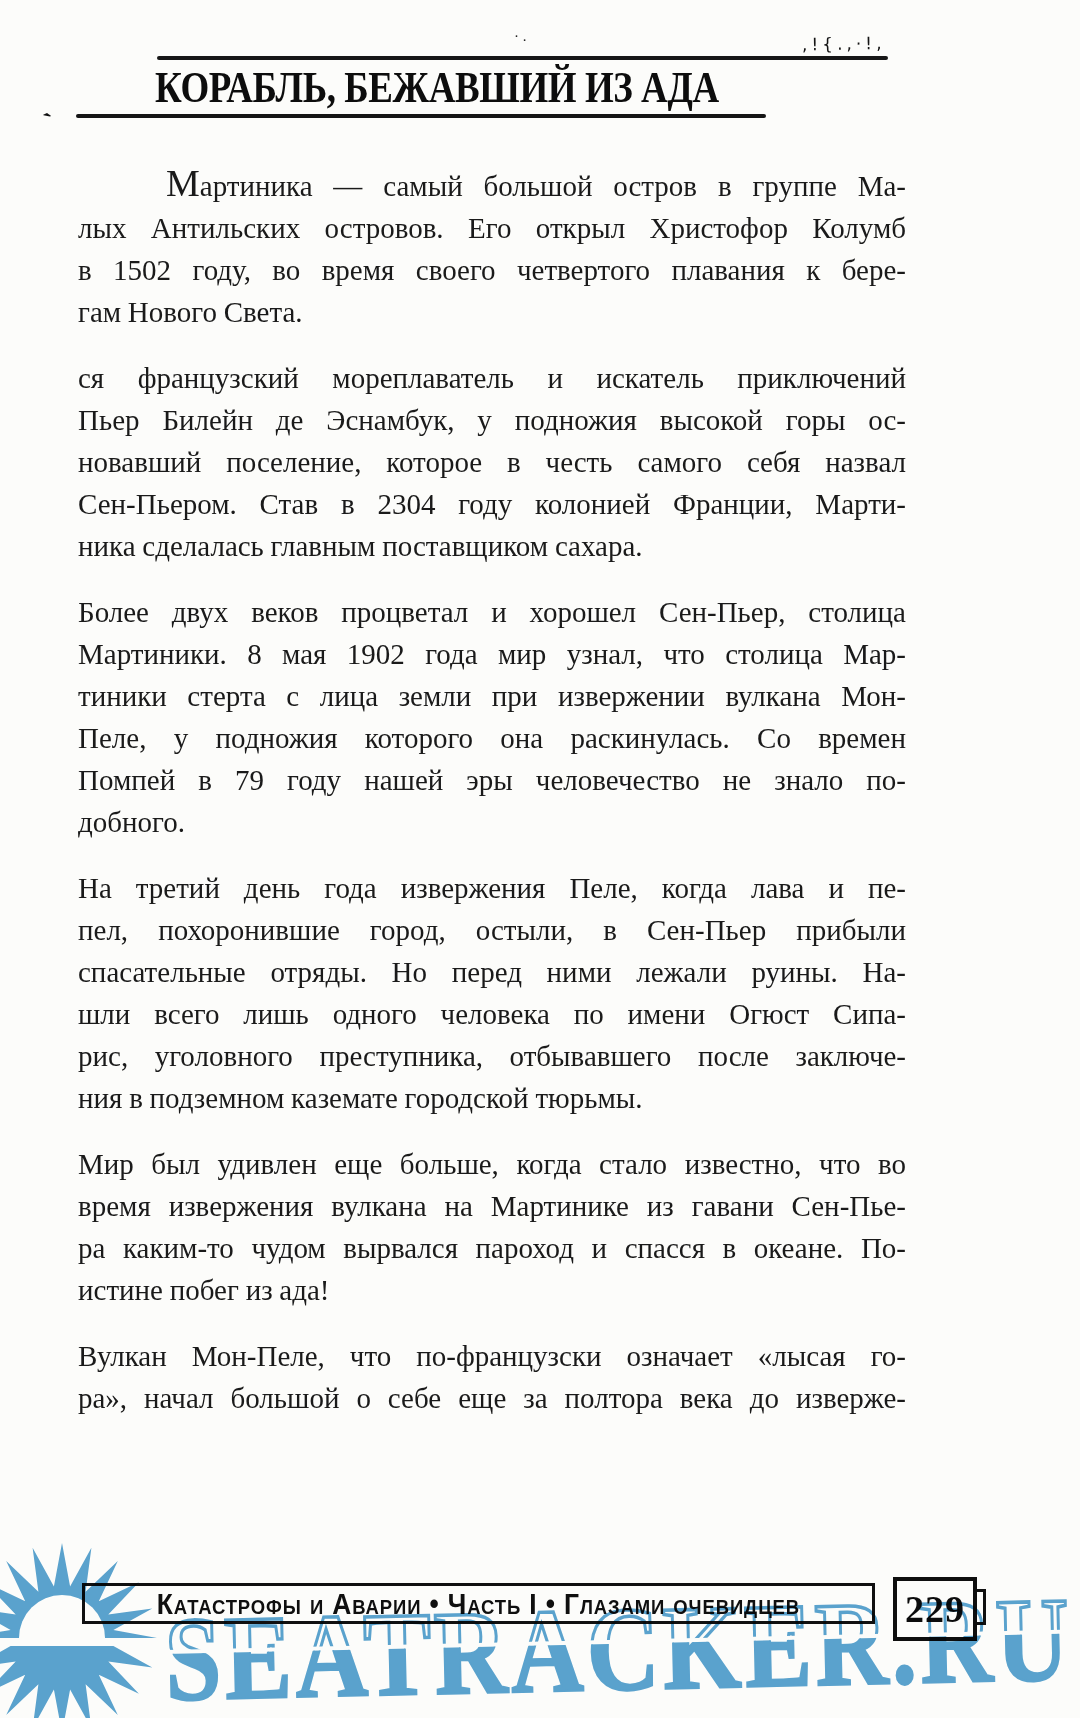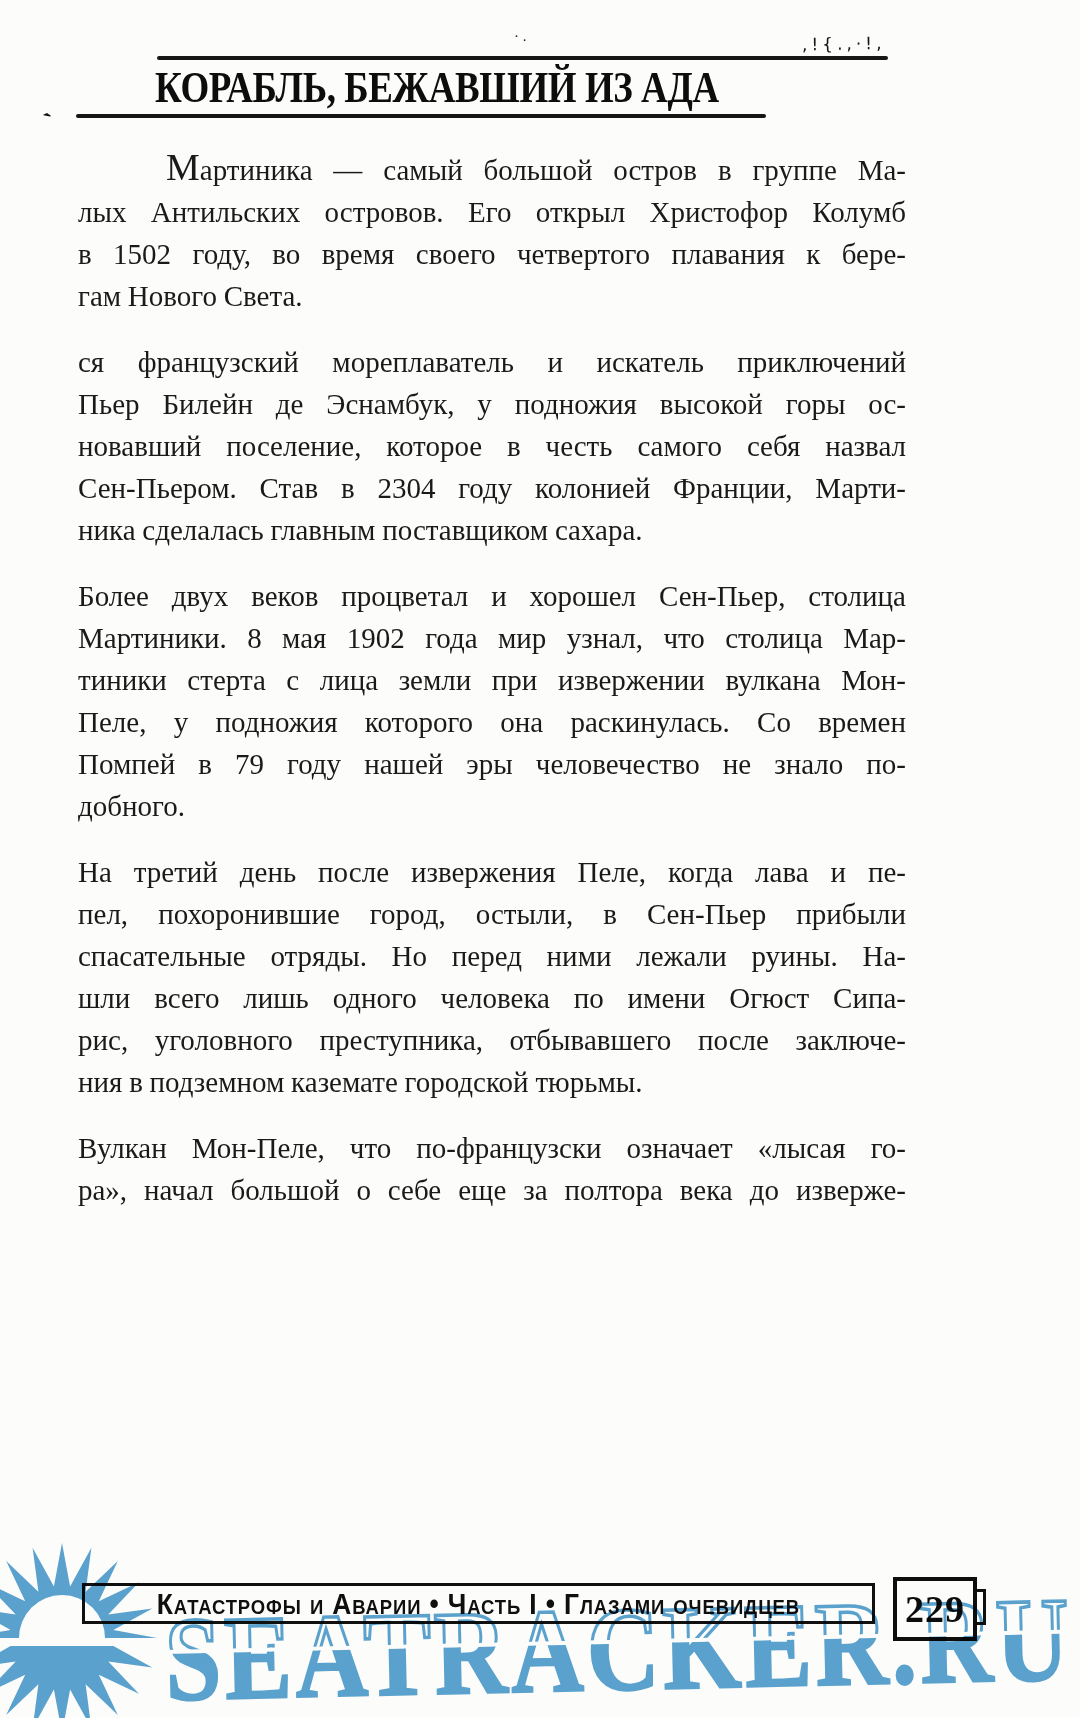--- a/index.html
+++ b/index.html
@@ -33,21 +33,21 @@
   .title-underline {
     position:absolute; left:76px; top:114px; width:690px; height:4px;
     background:#151515; border-radius:2px;
     box-shadow:0 3px 0 -2px #33333355;
   }
   
   .body {
     position:absolute; left:78px; top:146px; width:828px;
     font-size:29px; line-height:42px; word-spacing:-0.5px; color:#1a1a1a;
   }
-  .para { margin:0 0 24px 0; }
+  .para { margin:16px 0 24px 0; }
   .line { text-align:justify; text-align-last:justify; }
   .line.last { text-align-last:left; }
   .line.indent { text-indent:88px; }
   .line.cap::first-letter { font-size:38px; }
   
   .footer-bar {
     position:absolute; left:82px; top:1583px; width:793px; height:41px;
     border:3px solid #101010; box-sizing:border-box;
     display:flex; align-items:center; justify-content:center;
     background:transparent;
@@ -120,26 +120,32 @@
       </div>
       <div class="para">
         <div class="line">Более двух веков процветал и хорошел Сен-Пьер, столица</div>
         <div class="line">Мартиники. 8 мая 1902 года мир узнал, что столица Мар-</div>
         <div class="line">тиники стерта с лица земли при извержении вулкана Мон-</div>
         <div class="line">Пеле, у подножия которого она раскинулась. Со времен</div>
         <div class="line">Помпей в 79 году нашей эры человечество не знало по-</div>
         <div class="line last">добного.</div>
       </div>
       <div class="para">
-        <div class="line">На третий день после извержения Пеле, когда лава и пе-</div>
+        <div class="line">На третий день года извержения Пеле, когда лава и пе-</div>
         <div class="line">пел, похоронившие город, остыли, в Сен-Пьер прибыли</div>
         <div class="line">спасательные отряды. Но перед ними лежали руины. На-</div>
         <div class="line">шли всего лишь одного человека по имени Огюст Сипа-</div>
         <div class="line">рис, уголовного преступника, отбывавшего после заключе-</div>
         <div class="line last">ния в подземном каземате городской тюрьмы.</div>
+      </div>
+      <div class="para">
+        <div class="line">Мир был удивлен еще больше, когда стало известно, что во</div>
+        <div class="line">время извержения вулкана на Мартинике из гавани Сен-Пье-</div>
+        <div class="line">ра каким-то чудом вырвался пароход и спасся в океане. По-</div>
+        <div class="line last">истине побег из ада!</div>
       </div>
       <div class="para">
         <div class="line">Вулкан Мон-Пеле, что по-французски означает «лысая го-</div>
         <div class="line">ра», начал большой о себе еще за полтора века до изверже-</div>
       </div>
     </div>
 
   <div class="footer-bar">
     <span class="footer-text">Катастрофы и Аварии • Часть I • Глазами очевидцев</span>
   </div>

